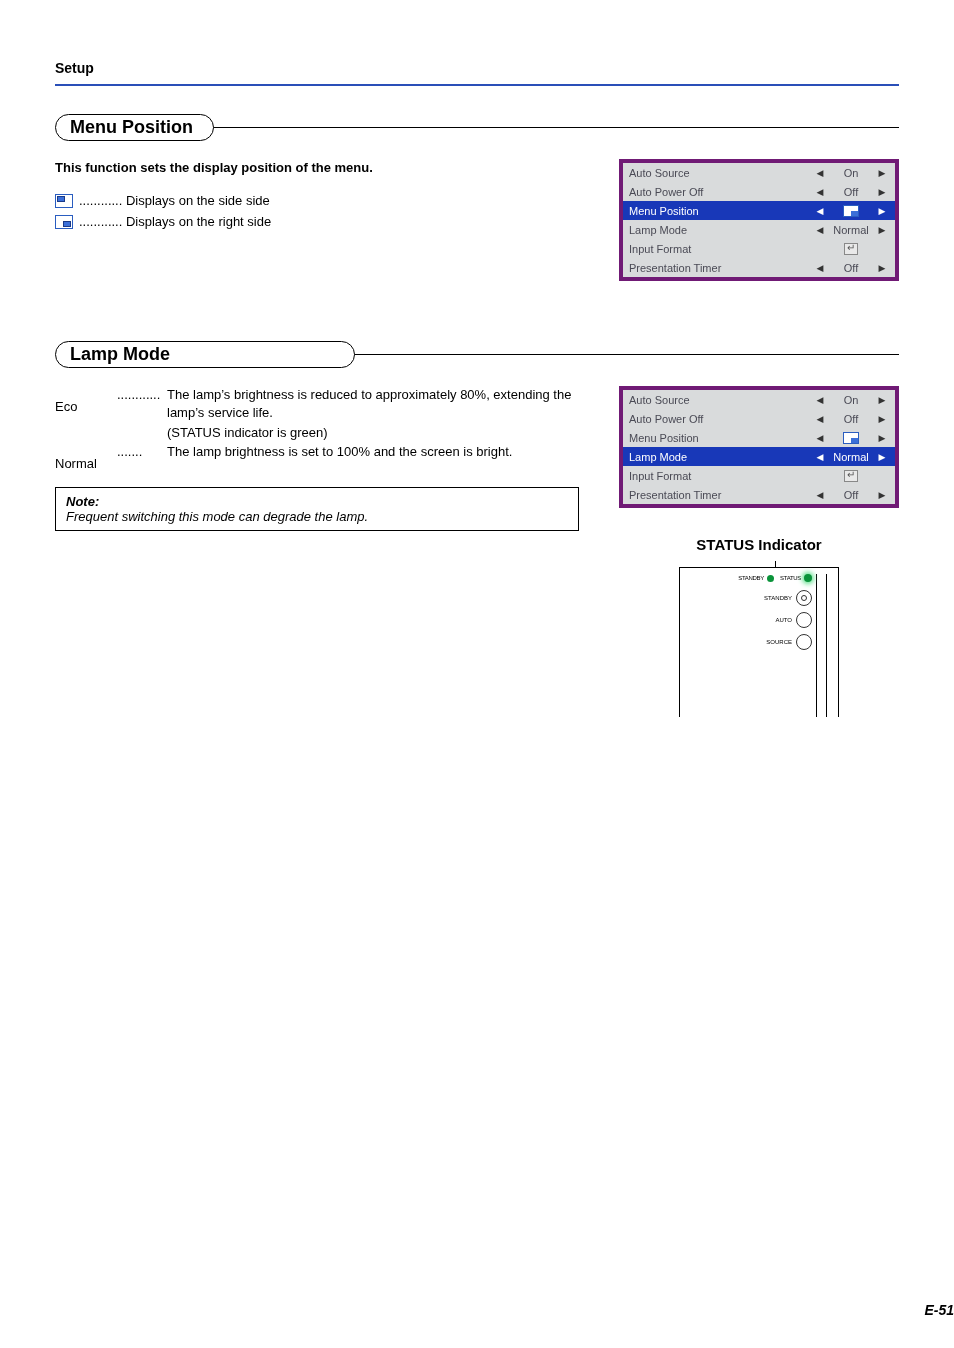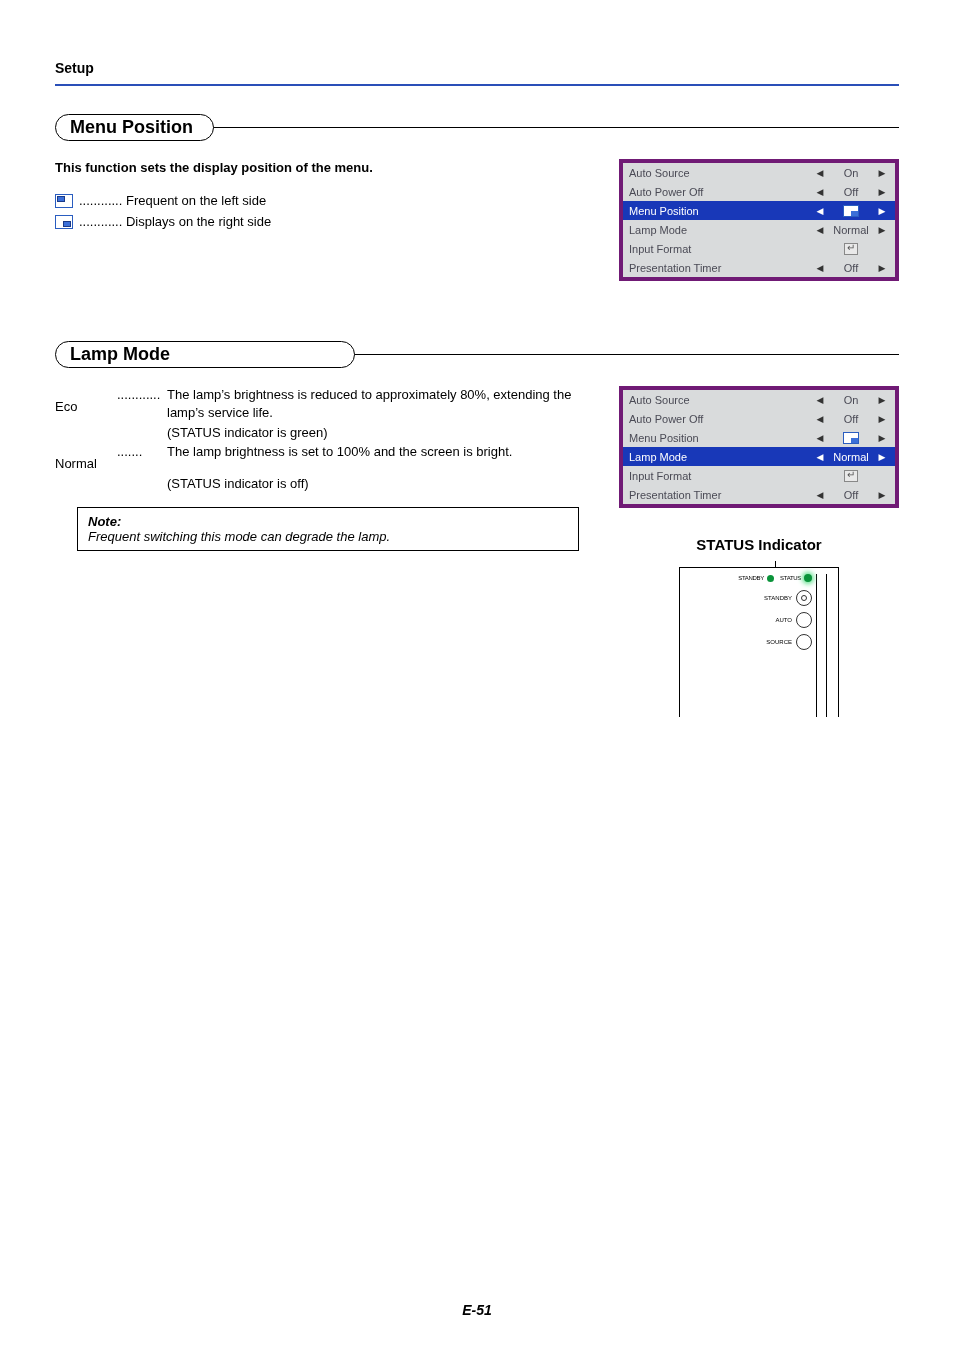--- a/index.html
+++ b/index.html
@@ -133,21 +133,20 @@
     line-height: 1.4;
   }
   .def-term { width: 62px; flex-shrink: 0; margin-top: 12px; }
   .def-dots { flex-shrink: 0; width: 50px; }
   .def-desc { flex: 1; }
   .def-sub { margin-left: 112px; line-height: 1.4; }
   .note-box {
     border: 1px solid #000;
     padding: 6px 10px;
     margin-top: 14px;
-    margin-left: 22px;
   }
   .note-title { font-weight: bold; font-style: italic; }
   .note-body { font-style: italic; }
   .status-label {
     font-weight: bold;
     text-align: center;
     margin: 28px 0 8px 0;
     font-size: 15px;
   }
   .status-diagram {
@@ -191,21 +190,21 @@
     width: 8px; border-left: 1px solid #000;
   }
   .side-bar2 {
     position: absolute; right: 14px; top: 6px; bottom: 0;
     width: 8px; border-left: 1px solid #000;
   }
   .page-num {
     position: absolute;
     bottom: 30px;
     left: 0; right: 0;
-    text-align: center;
+    text-align: right;
     font-style: italic;
     font-weight: bold;
     font-size: 14px;
   }
   .tri { font-family: Arial; }
 </style>
 </head>
 <body>
 
 <div class="setup-header">Setup</div>
@@ -215,21 +214,21 @@
     <div class="section-title">Menu Position</div>
     <div class="section-line"></div>
   </div>
   <div class="two-col">
     <div class="left-col">
       <div class="intro-bold">This function sets the display position of the menu.</div>
       <div class="icon-line">
         <span class="mini-icon">
             <span class="corner-tl"></span>
           </span>
-        <span>............ Frequent on the left side</span>
+        <span>............ Displays on the side side</span>
       </div>
       <div class="icon-line">
         <span class="mini-icon">
             <span class="corner-br"></span>
           </span>
         <span>............ Displays on the right side</span>
       </div>
     </div>
     <div class="right-col">
       <div class="osd-menu">
@@ -287,21 +286,20 @@
         <span class="def-dots">............</span>
         <span class="def-desc">The lamp’s brightness is reduced to approximately 80%, extending the lamp’s service life.</span>
       </div>
       <div class="def-sub">(STATUS indicator is green)</div>
 
       <div class="def-row">
         <span class="def-term">Normal</span>
         <span class="def-dots">.......</span>
         <span class="def-desc">The lamp brightness is set to 100% and the screen is bright.</span>
       </div>
-      <div class="def-sub">(STATUS indicator is off)</div>
 
       <div class="note-box">
         <div class="note-title">Note:</div>
         <div class="note-body">Frequent switching this mode can degrade the lamp.</div>
       </div>
     </div>
 
     <div class="right-col">
       <div class="osd-menu">
         <div class="osd-row">

